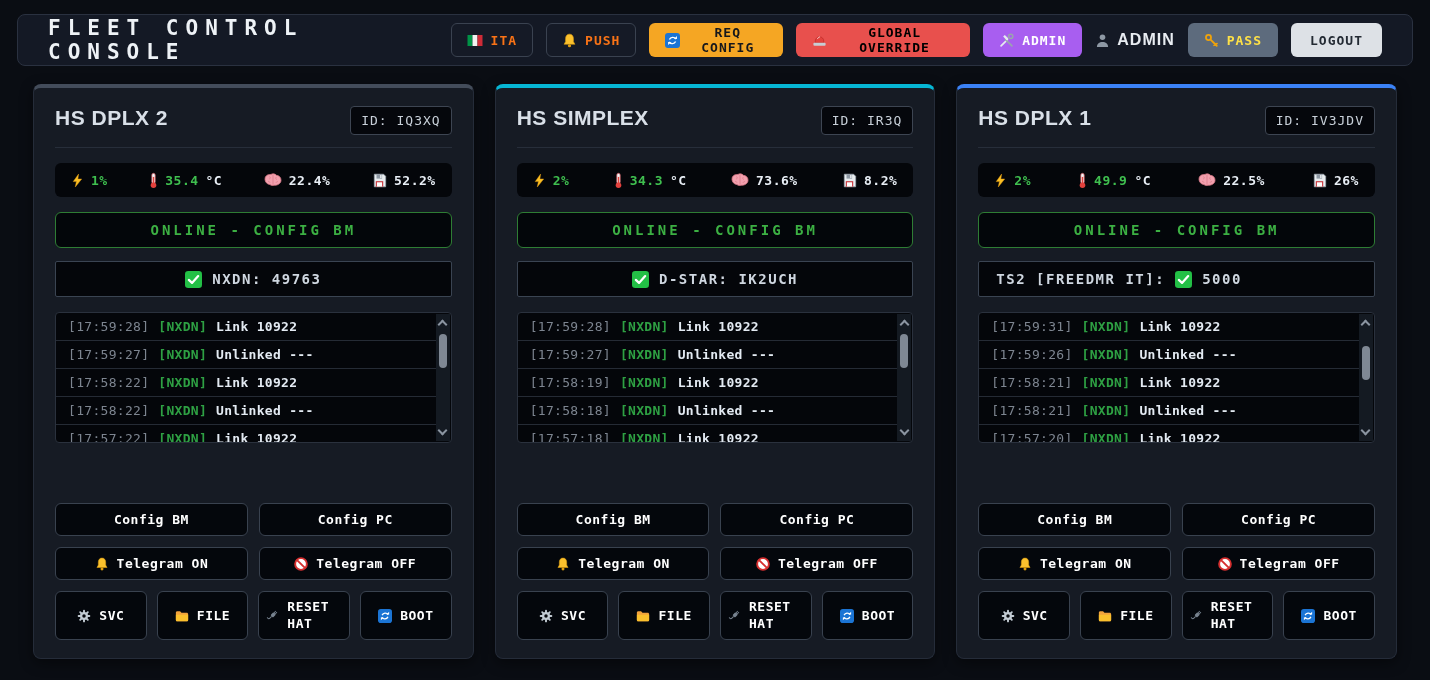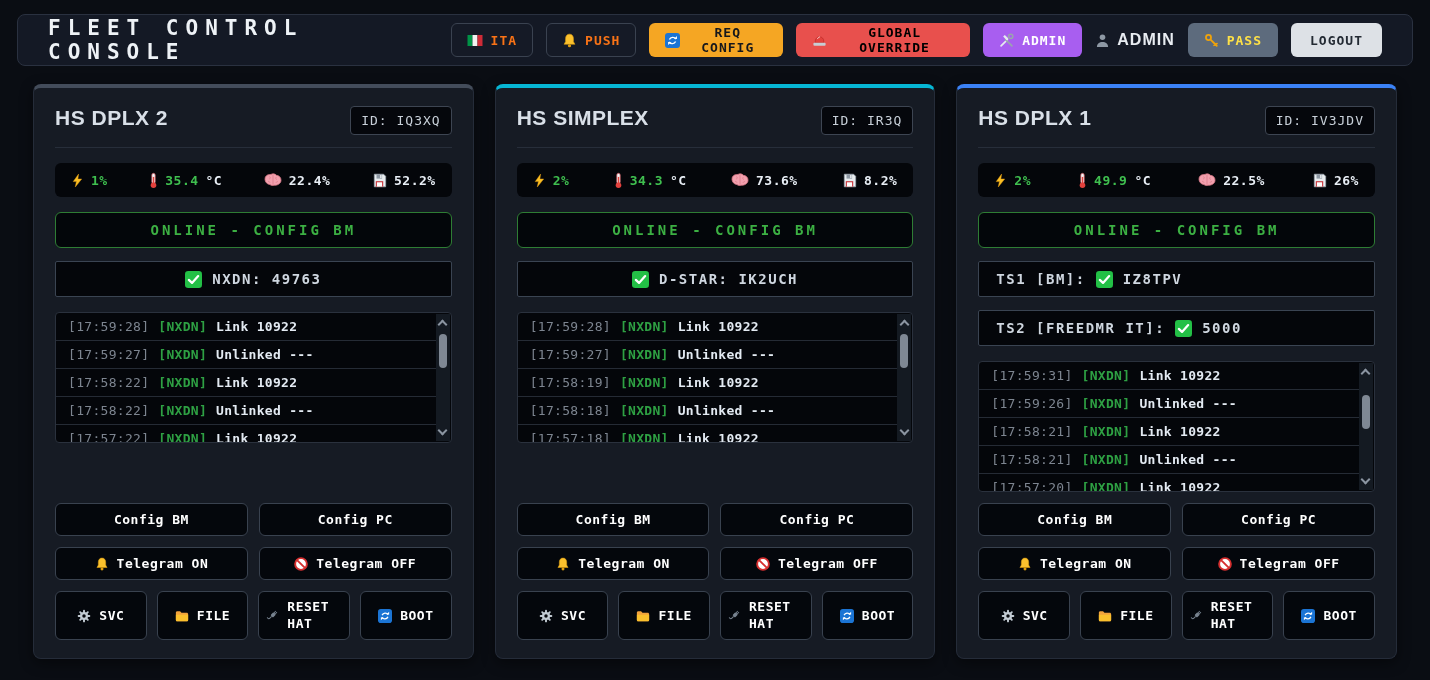--- a/index.html
+++ b/index.html
@@ -565,27 +565,20 @@
       </div>
       <div class="stat">
         <svg class="ic ic-floppy">
             <use href="#i-floppy"></use>
           </svg>
         <span>26%</span>
       </div>
     </div>
     <div class="status-box">ONLINE - CONFIG BM</div>
     <div class="check-row left">
-      <span>TS1 [BM]:</span>
-      <svg class="ic ic-check">
-          <use href="#i-check"></use>
-        </svg>
-      <span>IZ8TPV</span>
-    </div>
-    <div class="check-row left">
       <span>TS2 [FREEDMR IT]:</span>
       <svg class="ic ic-check">
           <use href="#i-check"></use>
         </svg>
       <span>5000</span>
     </div>
     <div class="log-box">
       <div>
 
           <div class="log-row">

